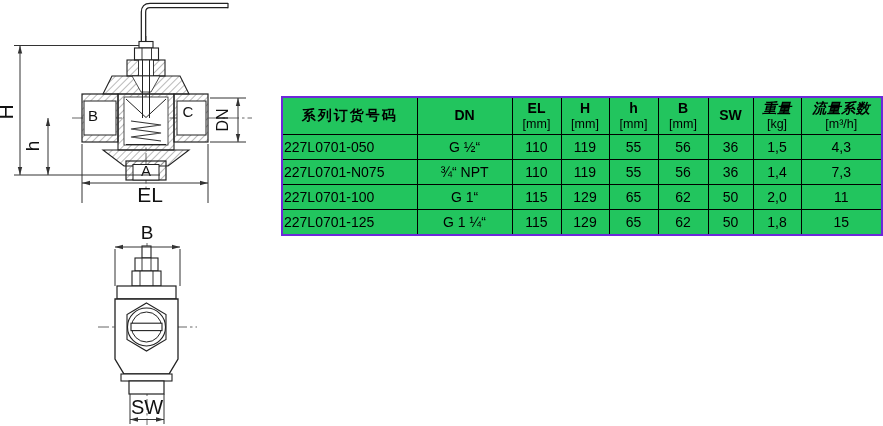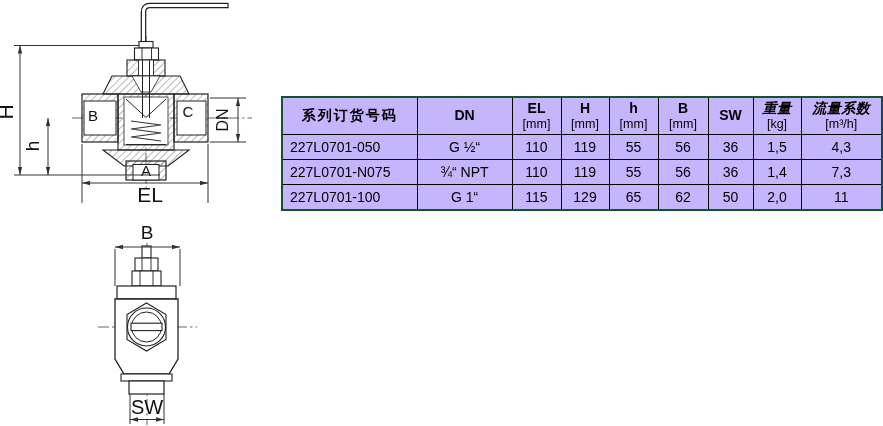--- a/index.html
+++ b/index.html
@@ -1,26 +1,26 @@
 <!DOCTYPE html>
 <html><head>
 <meta charset="utf-8">
 <style>
   html,body{margin:0;padding:0;background:#fff;}
   body{width:883px;height:426px;font-family:"Liberation Sans",sans-serif;}
   .stage{position:relative;width:883px;height:426px;background:#fff;overflow:hidden;}
   .drawing{position:absolute;left:0;top:0;}
 
   table.spec{position:absolute;left:281px;top:96px;border-collapse:collapse;
-    table-layout:fixed;background:#c4b5fd;border:2px solid #14532d;}
+    table-layout:fixed;background:#22c55e;border:2px solid #6d28d9;}
   table.spec th,table.spec td{border:1px solid #000;padding:0;text-align:center;
     color:#000;overflow:hidden;white-space:nowrap;}
   table.spec th{height:36px;vertical-align:middle;font-weight:bold;font-size:14px;}
   table.spec td{height:24px;font-size:14px;font-weight:normal;}
-  table.spec td:first-child{text-align:left;padding-left:7px;}
+  table.spec td:first-child{text-align:left;padding-left:1px;}
   .hdr{display:flex;flex-direction:column;justify-content:center;line-height:1.12;}
   .hdr .unit{font-weight:normal;font-size:12.5px;}
   th.cjk{font-weight:normal;font-size:13px;}
   th.cjk .lbl{letter-spacing:2px;}
   th.cjk2{font-weight:normal;font-size:12.5px;}
   th.cjk2 .lbl{letter-spacing:0.5px;font-style:italic;}
 </style>
 </head>
 <body>
 
@@ -254,15 +254,26 @@
           <td>227L0701-100</td>
           <td>G 1“</td>
           <td>115</td>
           <td>129</td>
           <td>65</td>
           <td>62</td>
           <td>50</td>
           <td>2,0</td>
           <td>11</td>
         </tr>
+        <tr>
+          <td>227L0701-125</td>
+          <td>G 1 ¼“</td>
+          <td>115</td>
+          <td>129</td>
+          <td>65</td>
+          <td>62</td>
+          <td>50</td>
+          <td>1,8</td>
+          <td>15</td>
+        </tr>
       </tbody>
   </table>
 </div>
 
 </body></html>

